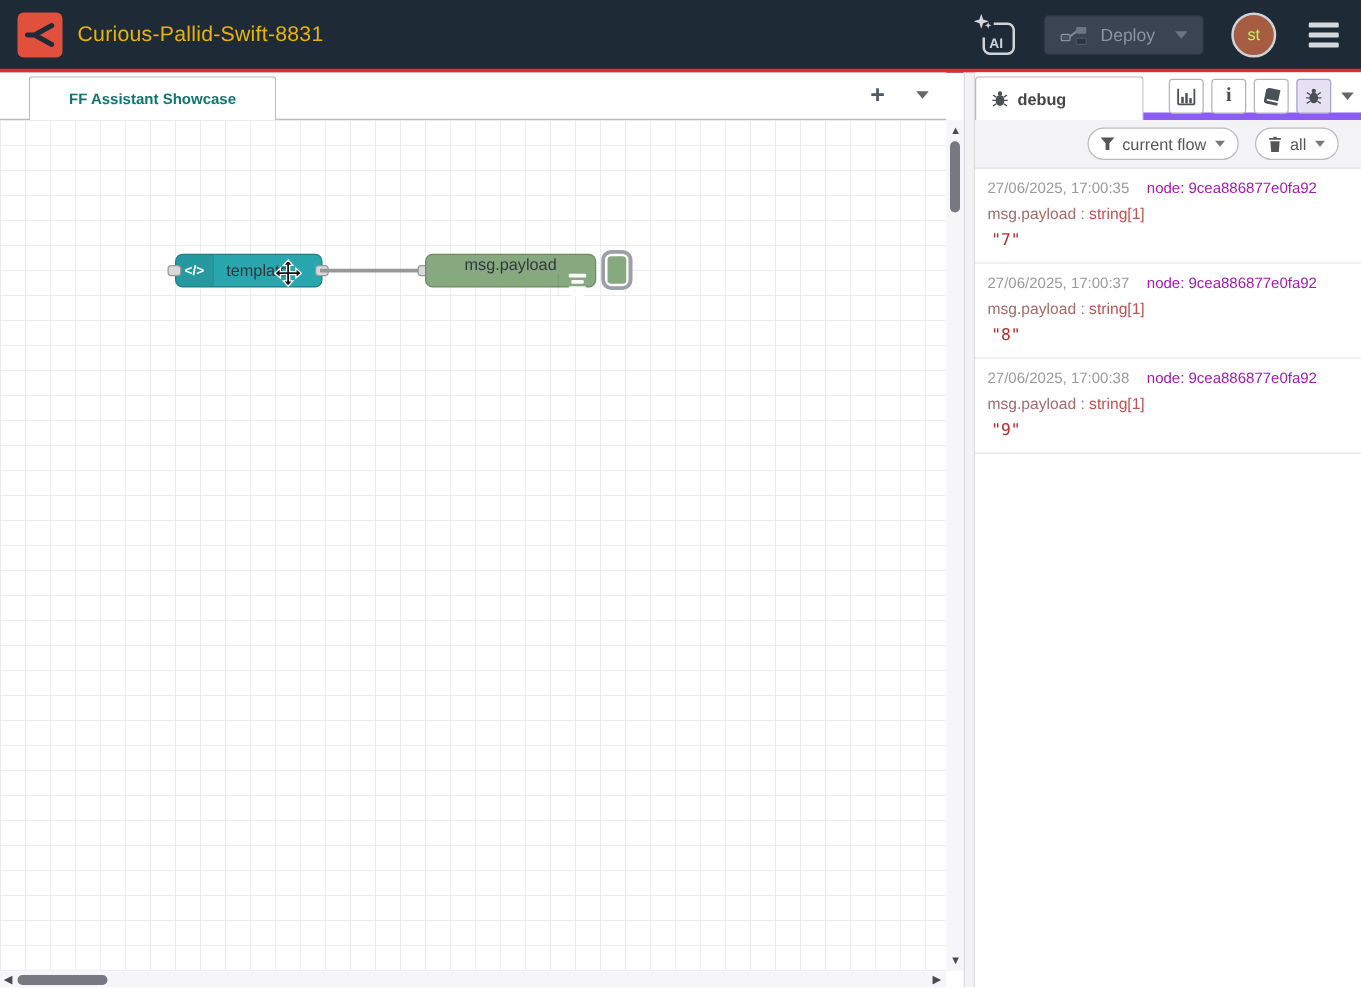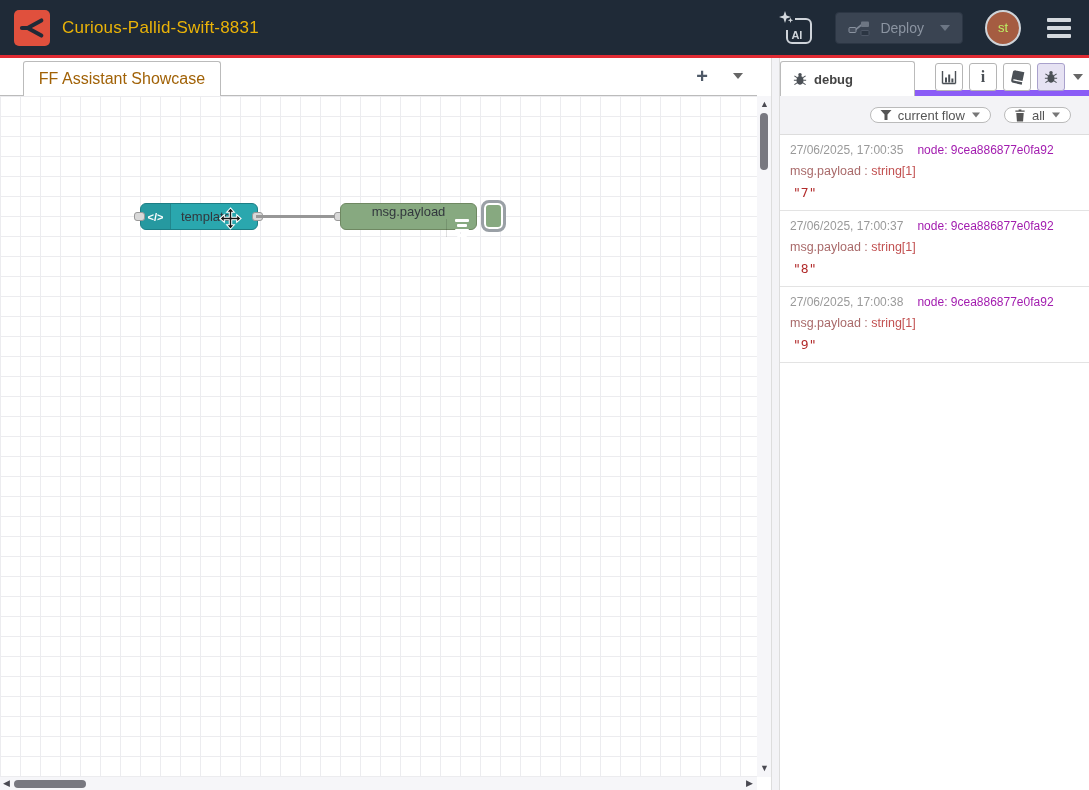--- a/index.html
+++ b/index.html
@@ -31,21 +31,21 @@
             display:flex; align-items:center; justify-content:center; color:#bef264; font-size:13px; cursor:pointer; }
   .hamburger { display:flex; flex-direction:column; gap:4px; cursor:pointer; padding:4px; }
   .hamburger i { display:block; width:24px; height:4px; background:#d4d9de; border-radius:1px; }
 
   
   .tabbar { position:absolute; left:0; top:58px; width:757px; height:38px; background:#fff;
             border-bottom:1px solid #bbb; }
   .ws-tab { position:absolute; left:23px; top:3px; width:198px; height:35px; background:#fff;
             border:1px solid #bbb; border-bottom:none; border-radius:3px 3px 0 0;
             display:flex; align-items:center; justify-content:center; cursor:pointer; z-index:2; }
-  .ws-tab span { color:#a16207; font-size:16px; font-weight:normal; }
+  .ws-tab span { color:#0f766e; font-size:12px; font-weight:bold; }
   .tab-plus { position:absolute; right:42px; top:5px; width:26px; height:26px; border:none; background:transparent;
               color:#4f5a68; font-size:20px; font-weight:bold; cursor:pointer; line-height:26px; }
   .tab-caret { position:absolute; right:14px; top:15px; cursor:pointer; border-top-color:#666; }
 
   
   .canvas { position:absolute; left:0; top:96px; width:757px; height:681px; background:#fff;
             background-image:linear-gradient(to right,#ececef 1px,transparent 1px),
                              linear-gradient(to bottom,#ececef 1px,transparent 1px);
             background-size:20px 20px; }
   .node { position:absolute; height:27px; border-radius:6px; display:flex; align-items:center;
@@ -88,21 +88,21 @@
               display:flex; align-items:center; gap:7px; padding-left:12px; cursor:pointer; z-index:2; }
   .side-tab span { color:#444; font-size:13px; font-weight:bold; }
   .panel-btns { position:absolute; right:24px; top:5px; display:flex; gap:6px; }
   .pbtn { width:28px; height:28px; background:#fff; border:1px solid #b5b5b5; border-radius:3px;
           color:#4b5056; display:flex; align-items:center; justify-content:center; cursor:pointer; }
   .pbtn.active { background:#e6e2f3; border-color:#a9a1cc; }
   .pbtn .info-i { font-family:"Liberation Serif", serif; font-weight:bold; font-size:16px; line-height:16px; }
   .side-caret { position:absolute; right:6px; top:16px; border-top-color:#666; cursor:pointer; }
   .side-toolbar { height:39px; background:#f3f3f6; border-bottom:1px solid #ddd;
                   display:flex; align-items:center; justify-content:flex-end; gap:13px; padding-right:18px; }
-  .tool-btn { display:flex; align-items:center; gap:6px; height:16px; background:#fff; border:1px solid #bbb;
+  .tool-btn { display:flex; align-items:center; gap:6px; height:26px; background:#fff; border:1px solid #bbb;
               border-radius:13px; padding:0 9px; color:#555; font-size:13px; cursor:pointer; }
   .tool-btn .caret { border-top-color:#777; transform:scale(.8); }
   .msg { border-bottom:1px solid #e3e3e3; padding:8px 10px 10px; cursor:pointer; background:#fff; }
   .msg-meta { font-size:12px; color:#9a9a9a; display:flex; }
   .msg-node { color:#a21caf; margin-left:14px; }
   .msg-path { margin-top:7px; font-size:12.5px; color:#a96a6a; }
   .msg-type { color:#c25151; }
   .msg-value { margin-top:7px; padding-left:3px; font-family:"DejaVu Sans Mono", monospace;
                font-size:13px; color:#b22c2c; }
 </style>

